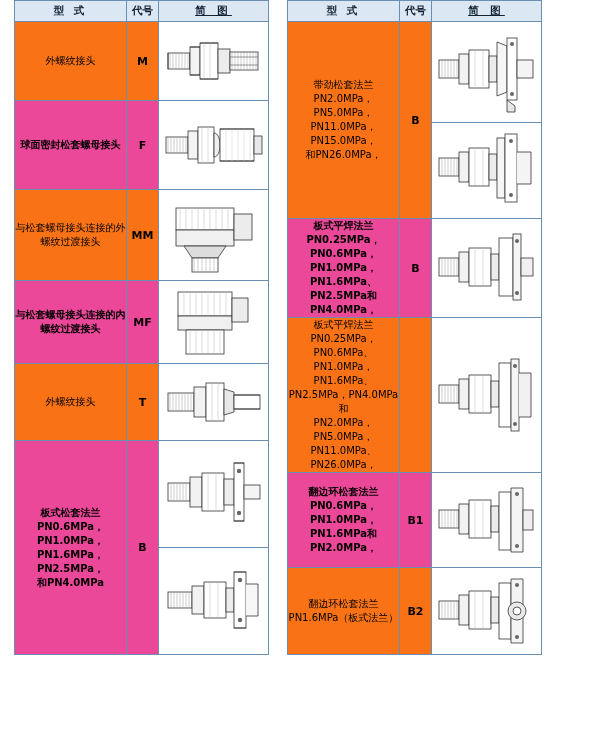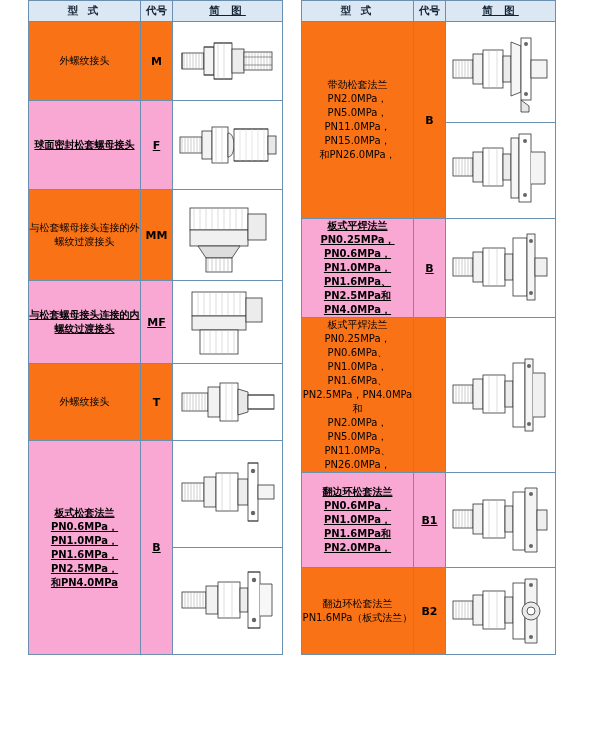--- a/index.html
+++ b/index.html
@@ -25,21 +25,21 @@
     font-size: 11.5px;
     line-height: 16px;
     padding: 12px 14px 8px 14px;
     color: #000;
     letter-spacing: 0px;
   }
   .tables {
     display: flex;
     flex-direction: row;
     gap: 4px;
-    padding: 0 28px;
+    padding: 0 14px;
     box-sizing: border-box;
   }
   table.t {
     border-collapse: collapse;
     table-layout: fixed;
   }
   table.t td, table.t th {
     border: 1px solid #6b8fb0;
     padding: 0;
     vertical-align: middle;
@@ -58,21 +58,21 @@
   }
   .hdr th.fig { letter-spacing: 4px; }
 
   .cell-text {
     font-size: 10px;
     line-height: 14px;
     padding: 4px 5px;
     text-align: left;
   }
   .bold { font-weight: bold; }
-  .yellow { background: #f9a8d4; text-decoration: underline; }
+  .yellow { background: #ec4899; }
   .white { background: #f97316; }
   .code {
     font-size: 11px;
     font-weight: bold;
     text-align: center;
     margin-left: 44px;
   }
   .fig {
     background: #ffffff;
     text-align: center;

